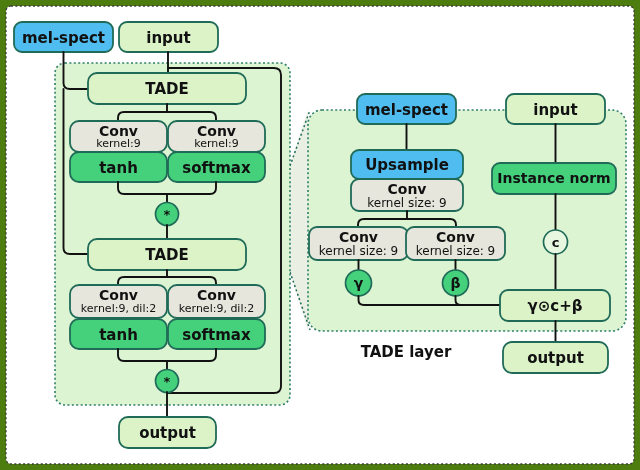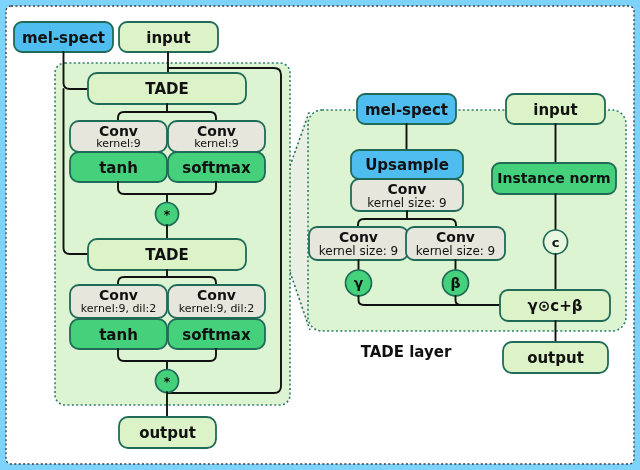--- a/index.html
+++ b/index.html
@@ -4,21 +4,21 @@
 <style>
   html, body {
     margin: 0;
     padding: 0;
     background: #ffffff;
   }
   #page {
     position: relative;
     width: 640px;
     height: 470px;
-    background: #7dd3fc;
+    background: #4d7c0f;
     font-family: "DejaVu Sans", "Liberation Sans", sans-serif;
     overflow: hidden;
   }
   svg.diagram {
     position: absolute;
     left: 0;
     top: 0;
     width: 640px;
     height: 470px;
   }

